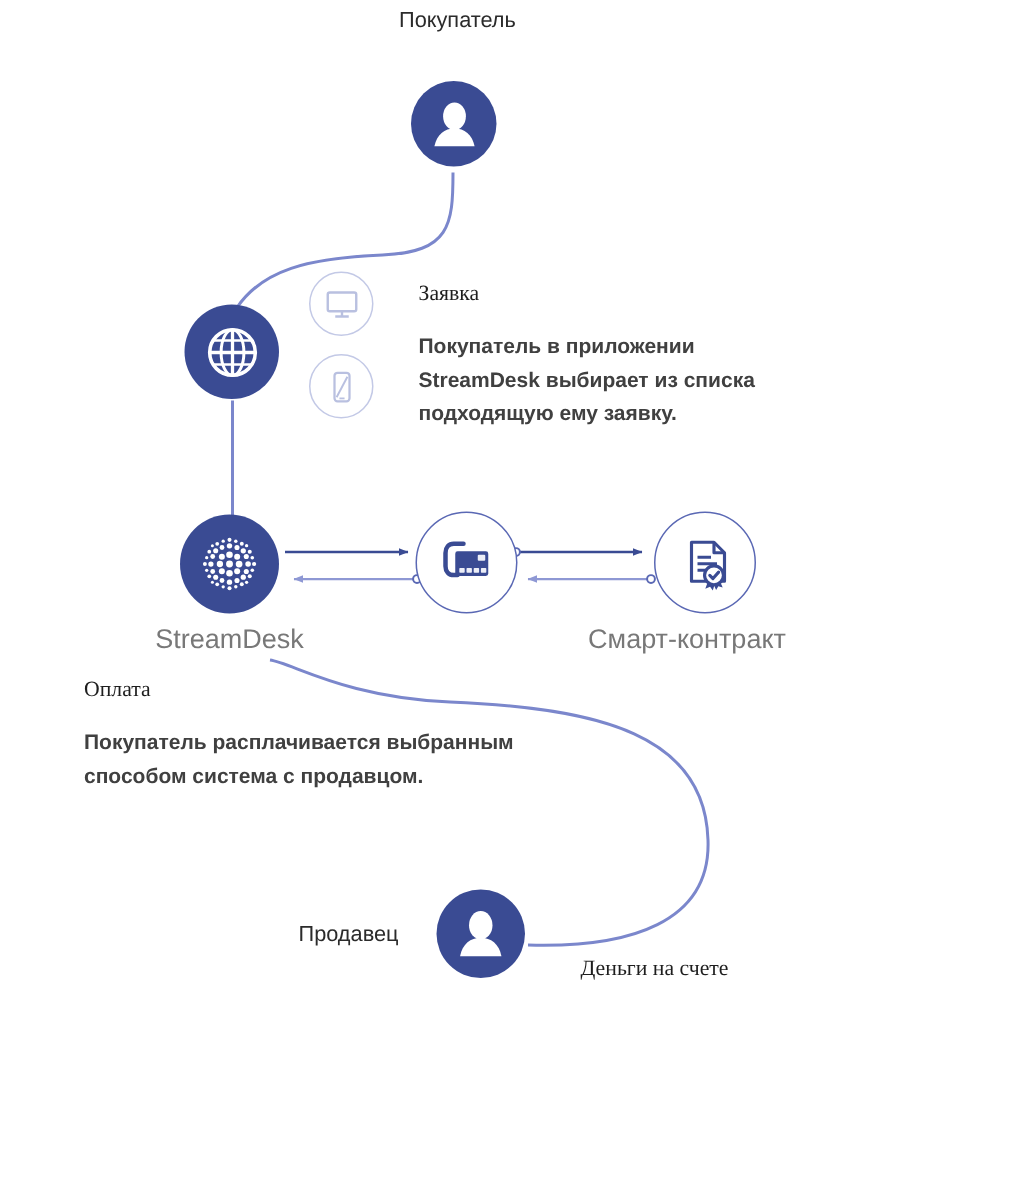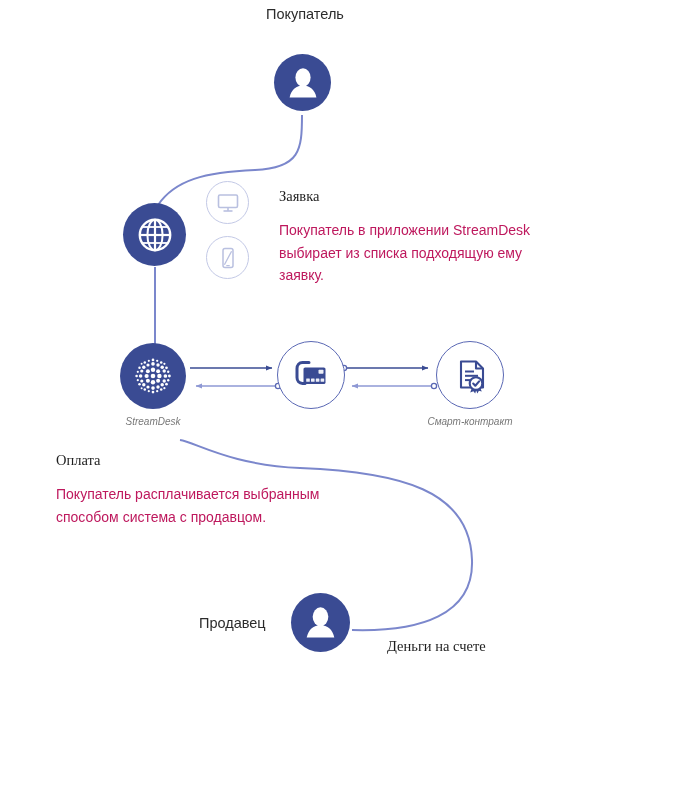--- a/index.html
+++ b/index.html
@@ -51,42 +51,42 @@
   .tlabel {
     position: absolute;
     white-space: nowrap;
   }
   .name-label {
     font-size: 14.5px;
     color: #2b2b2b;
   }
   .node-caption {
     position: absolute;
-    font-size: 10px;
+    font-size: 18px;
     color: #787878;
     white-space: nowrap;
     text-align: center;
-    font-style: italic;
   }
   .sect {
     position: absolute;
   }
   .sect-title {
     font-size: 14.5px;
     color: #1e1e1e;
     margin: 0 0 14px 0;
     font-weight: 400;
     white-space: nowrap;
     font-family: Liberation Serif, serif;
   }
   .sect-para {
     font-size: 14px;
     line-height: 22.5px;
-    color: #be185d;
+    color: #404040;
     margin: 0 0 17px 0;
+    font-weight: bold;
   }
   .sect-para:last-child { margin-bottom: 0; }
 </style>
 </head>
 <body>
 
 <div id="diagram-root">
 
   <svg class="wire-layer" viewBox="0 0 683 793" width="683" height="793">
     <defs>
@@ -232,21 +232,21 @@
       <path d="M27 7.5 V14.5 H34" fill="none" stroke="#3a4b93" stroke-width="2.1" stroke-linejoin="round"></path>
       <line x1="16" y1="17.5" x2="25" y2="17.5" stroke="#3a4b93" stroke-width="2"></line>
       <line x1="16" y1="21.8" x2="29" y2="21.8" stroke="#3a4b93" stroke-width="2"></line>
       <line x1="16" y1="26.1" x2="23" y2="26.1" stroke="#3a4b93" stroke-width="2"></line>
       <path d="M23.2 33 L21.2 38.5 L24.4 37.2 L26.2 39.6 L27.8 34.3 Z" fill="#3a4b93"></path>
       <path d="M30.6 32.6 L32.8 37.6 L29.9 36.8 L28.4 39.4 L26.2 34.3 Z" fill="#3a4b93"></path>
       <circle cx="27" cy="29.5" r="6.3" fill="#ffffff" stroke="#3a4b93" stroke-width="2.1"></circle>
       <path d="M24.2 29.6 L26.3 31.7 L30.1 27.4" fill="none" stroke="#3a4b93" stroke-width="2.1" stroke-linecap="round" stroke-linejoin="round"></path>
     </svg>
   </div>
-  <div class="node-caption" style="left:400px; top:416px; width:140px;">Смарт-контракт</div>
+  <div class="node-caption" style="left:388px; top:416px; width:140px;">Смарт-контракт</div>
 
   <div class="sect" style="left:20px; top:452px; width:300px;margin-left:36px;">
     <p class="sect-title">Оплата</p>
     <p class="sect-para">Покупатель расплачивается выбранным способом система с продавцом.</p>
   </div>
 
   <div class="tlabel name-label" style="left:199px; top:615px;">Продавец</div>
 
   <div class="node node-solid" style="left:291px; top:593px; width:59px; height:59px;">
     <svg width="35" height="35" viewBox="0 0 34 34">

